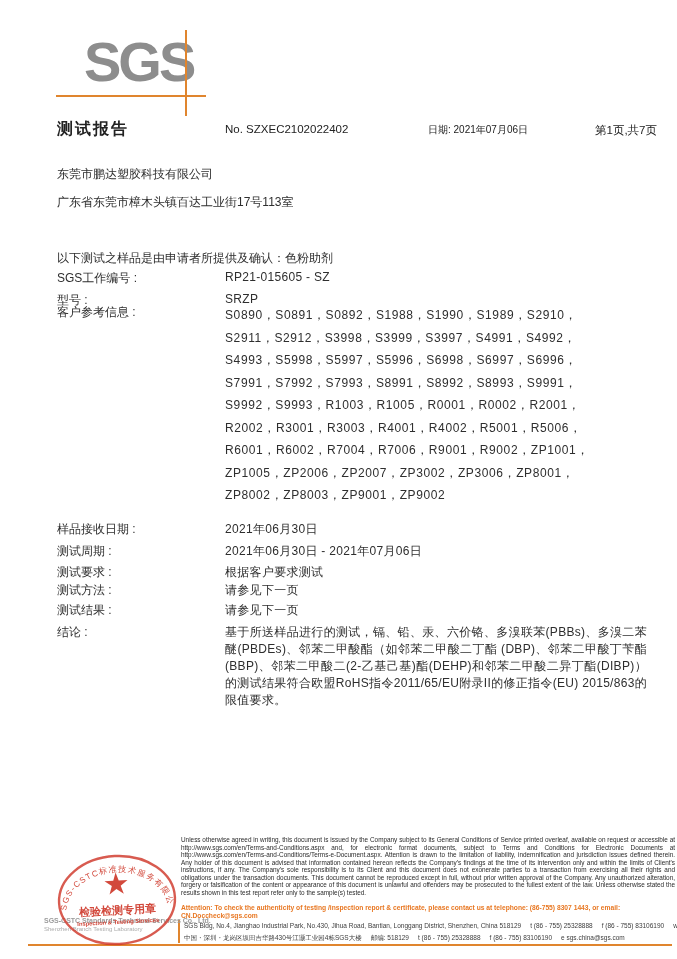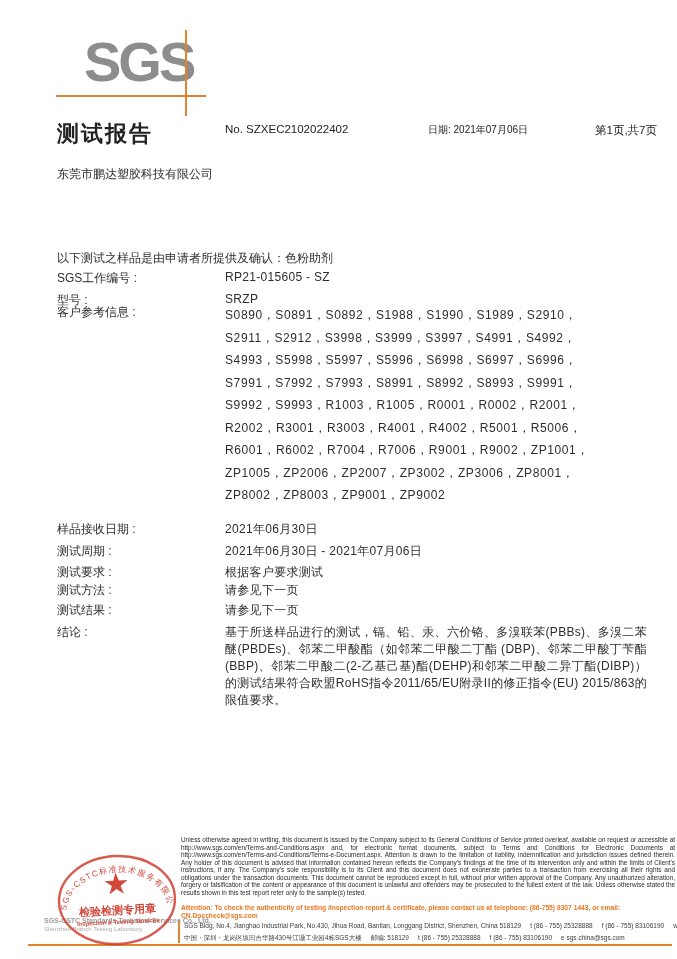--- a/index.html
+++ b/index.html
@@ -9,21 +9,21 @@
     overflow:hidden;
   }
   
   .logo-text{
     position:absolute;left:84px;top:34px;font-size:56px;font-weight:bold;
     color:#8d8d8d;letter-spacing:-3px;line-height:1;
   }
   .logo-hline{position:absolute;left:56px;top:95px;width:150px;height:2px;background:#e0852e;}
   .logo-vline{position:absolute;left:185px;top:30px;width:2px;height:86px;background:#e0852e;}
   
-  .report-title{position:absolute;left:57px;top:119px;font-size:22px;font-weight:bold;letter-spacing:2px;color:#222;}
+  .report-title{position:absolute;left:57px;top:119px;font-size:16px;font-weight:bold;letter-spacing:2px;color:#222;}
   .report-no{position:absolute;left:225px;top:123px;font-size:11.5px;color:#222;}
   .report-date{position:absolute;left:428px;top:123px;font-size:10px;color:#222;}
   .report-page{position:absolute;left:556px;top:123px;font-size:11.5px;color:#222;margin-left:39px;}
   
   .applicant{position:absolute;left:57px;top:160px;font-size:12px;line-height:28px;color:#2e2e2e;}
   
   .intro{position:absolute;left:57px;top:250px;font-size:12px;color:#2e2e2e;}
   .row{position:absolute;left:57px;font-size:12px;color:#2e2e2e;display:flex;}
   .row .lbl{width:168px;flex:0 0 168px;}
   .row .val{letter-spacing:0.3px;}
@@ -57,20 +57,21 @@
   <div class="logo-hline"></div>
   <div class="logo-vline"></div>
 
   <div class="report-title">测试报告</div>
   <div class="report-no">No. SZXEC2102022402</div>
   <div class="report-date">日期: 2021年07月06日</div>
   <div class="report-page">第1页,共7页</div>
 
   <div class="applicant">
     <div>东莞市鹏达塑胶科技有限公司</div>
+    <div>广东省东莞市樟木头镇百达工业街17号113室</div>
   </div>
 
   <div class="intro">以下测试之样品是由申请者所提供及确认：色粉助剂</div>
 
   <div class="row" style="top:270px">
     <span class="lbl">SGS工作编号 :</span>
     <span class="val">RP21-015605 - SZ</span>
   </div>
 
   <div class="row" style="top:292px">

